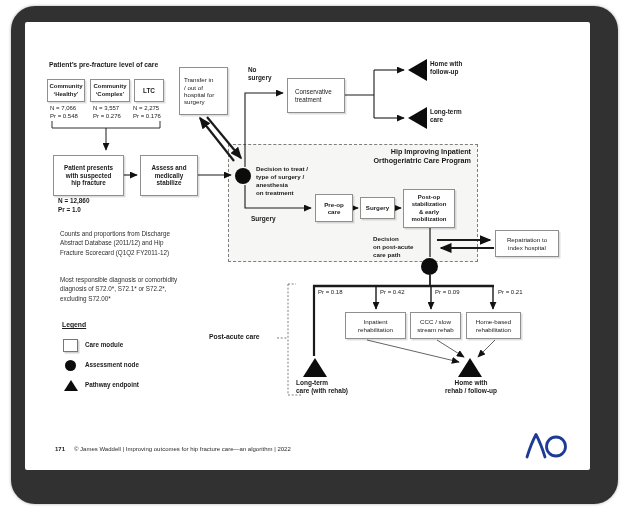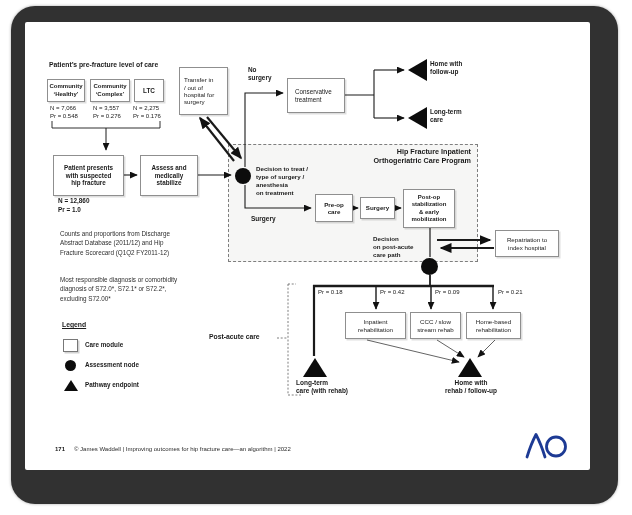--- a/index.html
+++ b/index.html
@@ -144,21 +144,21 @@
 treatment</div>
 
   <div class="tri-left" style="left:408px;top:59px;"></div>
   <div class="lbl b" style="left:430px;top:60px;font-size:6.4px;">Home with
 follow-up</div>
   <div class="tri-left" style="left:408px;top:107px;"></div>
   <div class="lbl b" style="left:430px;top:108px;font-size:6.4px;">Long-term
 care</div>
 
   <div class="lbl b" style="left:330px;top:147px;width:141px;text-align:right;
-       font-size:7.2px;line-height:1.3;">Hip Fracture Inpatient
+       font-size:7.2px;line-height:1.3;">Hip Improving Inpatient
 Orthogeriatric Care Program</div>
 
   <div class="node" style="left:235px;top:168px;width:16px;height:16px;"></div>
   <div class="lbl b" style="left:256px;top:165px;font-size:6.2px;line-height:1.28;">Decision to treat /
 type of surgery /
 anesthesia
 on treatment</div>
   <div class="lbl b" style="left:251px;top:215px;font-size:6.5px;">Surgery</div>
 
   <div class="box b" style="left:315px;top:194px;width:38px;height:28px;font-size:6.2px;">Pre-op

